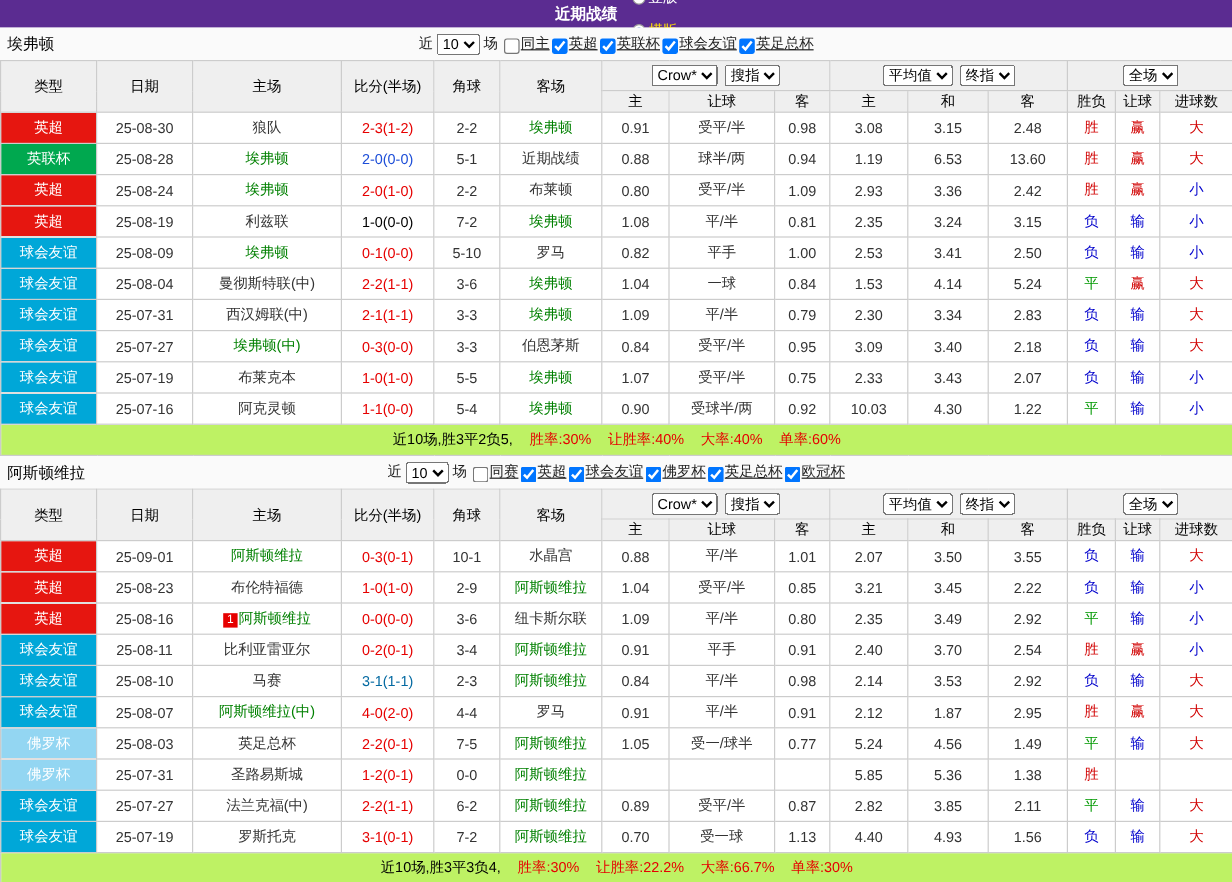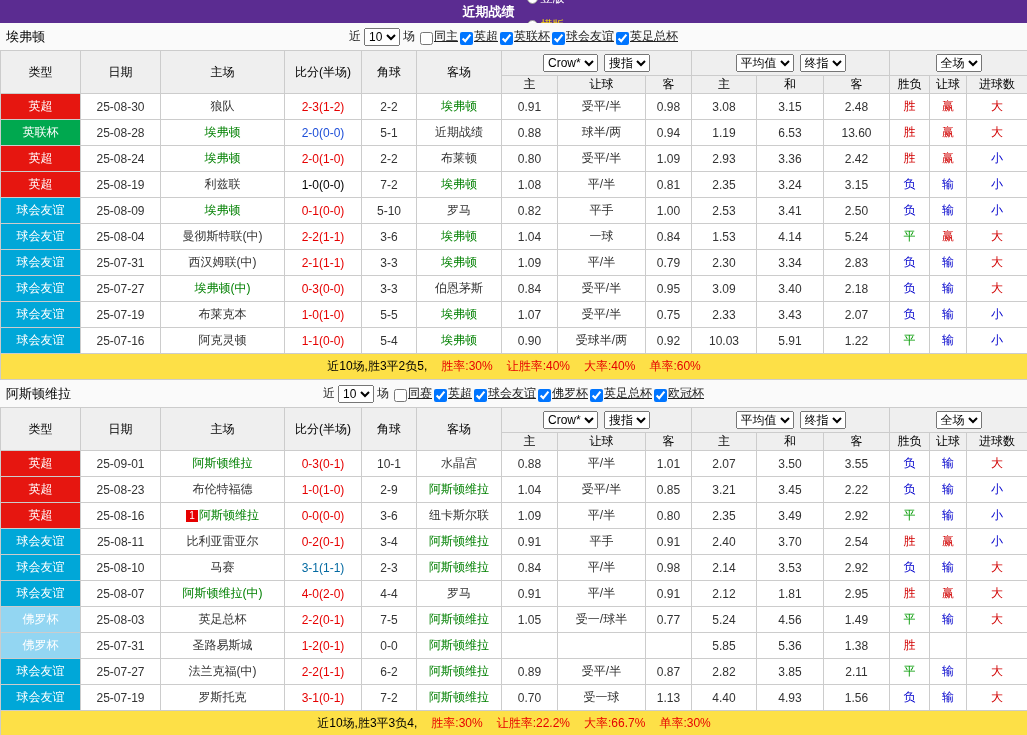--- a/index.html
+++ b/index.html
@@ -20,21 +20,21 @@
 
   .stats-table { width:1027px; border-collapse:collapse; table-layout:fixed; text-align:center; font-size:12px; }
   .stats-table th, .stats-table td { border:1px solid #ccc; padding:0 2px; white-space:nowrap; overflow:hidden; }
   .stats-table thead th { background:#efefef; font-weight:normal; color:#000; }
   .ctrl-row th { height:24px; }
   .ctrl-cell select { font-size:12px; margin:0 3px; }
   .sub-row th { height:17px; }
   tbody td { height:25px; color:#333; }
   td[data-name="match-type"] { color:#fff; }
   .badge1 { display:inline-block; background:#e60000; color:#fff; font-size:10px; min-width:12px; height:12px; line-height:12px; margin-right:1px; }
-  tfoot td { height:25px; font-size:12px; color:#000; background:#fde047; }
+  tfoot td { height:25px; font-size:12px; color:#000; background:#bef264; }
   .stat { margin-left:14px; }
 </style>
 </head>
 <body>
 
 <div class="topbar" data-name="topbar" style="background: rgb(91, 44, 145);">
   <span class="topbar-title" data-name="page-title">近期战绩</span>
   <span data-name="version-options" style="display:inline-flex;gap:10px;flex-direction:column;">
       <label class="radio-opt" data-name="version-option">
         <span class="radio" data-name="radio-icon"></span>
@@ -285,21 +285,21 @@
     <td data-name="match-type" style="background: rgb(0, 167, 216);">球会友谊</td>
     <td data-name="match-date">25-07-16</td>
     <td data-name="home-team"><span data-name="team-name-text">阿克灵顿</span></td>
     <td data-name="score" style="color: rgb(230, 0, 0);">1-1(0-0)</td>
     <td data-name="corner">5-4</td>
     <td data-name="away-team" style="color: rgb(0, 128, 0);">埃弗顿</td>
     <td data-name="odds-home">0.90</td>
     <td data-name="handicap">受球半/两</td>
     <td data-name="odds-away">0.92</td>
     <td data-name="avg-home">10.03</td>
-    <td data-name="avg-draw">5.91</td>
+    <td data-name="avg-draw">4.30</td>
     <td data-name="avg-away">1.22</td>
     <td data-name="result" style="color: rgb(0, 153, 0);">平</td>
     <td data-name="handicap-result" style="color: rgb(0, 0, 204);">输</td>
     <td data-name="goals-result" style="color: rgb(0, 0, 204);">小</td>
   </tr>
         </tbody>
       <tfoot>
         <tr>
           <td colspan="15" data-name="summary-row">
             <span data-name="summary-prefix">近10场,胜3平2负5,</span><span data-name="summary-stats"><span class="stat" data-name="summary-stat" style="color: rgb(230, 0, 0);">胜率:30%</span><span class="stat" data-name="summary-stat" style="color: rgb(230, 0, 0);">让胜率:40%</span><span class="stat" data-name="summary-stat" style="color: rgb(230, 0, 0);">大率:40%</span><span class="stat" data-name="summary-stat" style="color: rgb(230, 0, 0);">单率:60%</span></span>
@@ -481,21 +481,21 @@
     <td data-name="match-type" style="background: rgb(0, 167, 216);">球会友谊</td>
     <td data-name="match-date">25-08-07</td>
     <td data-name="home-team"><span data-name="team-name-text" style="color: rgb(0, 128, 0);">阿斯顿维拉(中)</span></td>
     <td data-name="score" style="color: rgb(230, 0, 0);">4-0(2-0)</td>
     <td data-name="corner">4-4</td>
     <td data-name="away-team">罗马</td>
     <td data-name="odds-home">0.91</td>
     <td data-name="handicap">平/半</td>
     <td data-name="odds-away">0.91</td>
     <td data-name="avg-home">2.12</td>
-    <td data-name="avg-draw">1.81</td>
+    <td data-name="avg-draw">1.87</td>
     <td data-name="avg-away">2.95</td>
     <td data-name="result" style="color: rgb(209, 0, 0);">胜</td>
     <td data-name="handicap-result" style="color: rgb(209, 0, 0);">赢</td>
     <td data-name="goals-result" style="color: rgb(209, 0, 0);">大</td>
   </tr>
           <tr data-name="match-row">
     <td data-name="match-type" style="background: rgb(147, 214, 242);">佛罗杯</td>
     <td data-name="match-date">25-08-03</td>
     <td data-name="home-team"><span data-name="team-name-text">英足总杯</span></td>
     <td data-name="score" style="color: rgb(230, 0, 0);">2-2(0-1)</td>

